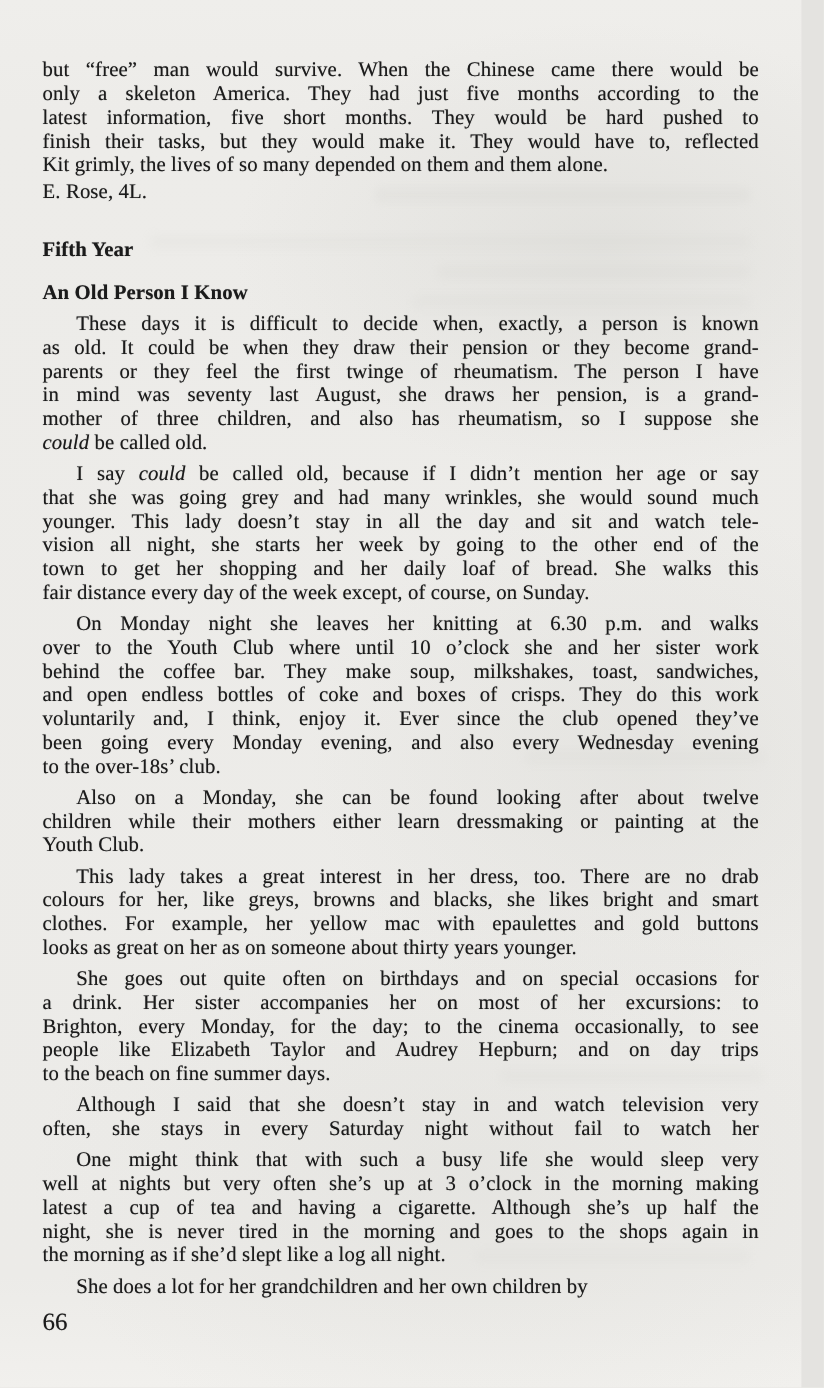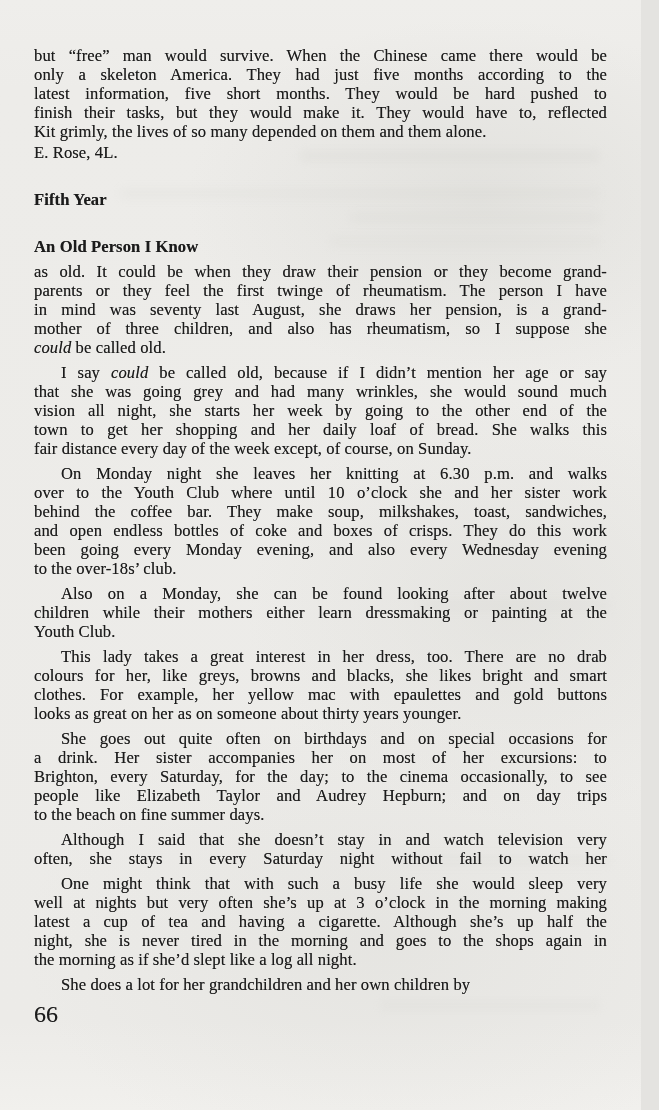--- a/index.html
+++ b/index.html
@@ -58,25 +58,25 @@
   .line.ind{ text-indent:27px; }
   .para{ margin-top:6px; }
   .para.first{ margin-top:0; }
   .attribution{
     text-align:left;
     margin-top:2px;
     padding-right:2px;
   }
   .heading{ font-weight:bold; }
   .h-year{ margin-top:28px; }
-  .h-title{ margin-top:28px; }
+  .h-title{ margin-top:15px; }
   .page-number{
     position:relative;
     margin:10px 0 0 34px;
-    font-size:24px;
+    font-size:20px;
     line-height:20px;
     text-shadow:0 0 .6px rgba(20,20,20,.5);
   }
 </style>
 </head>
 <body>
 
 <div class="page">
   <div class="artifact a1"></div>
   <div class="artifact a2"></div>
@@ -91,56 +91,59 @@
         <div class="line">but “free” man would survive.  When the Chinese came there would be</div>
         <div class="line">only a skeleton America.  They had just five months according to the</div>
         <div class="line">latest information, five short months.  They would be hard pushed to</div>
         <div class="line">finish their tasks, but they would make it.  They would have to, reflected</div>
         <div class="line last">Kit grimly, the lives of so many depended on them and them alone.</div>
       </div>
       <div class="attribution">E. Rose, 4L.</div>
       <div class="heading h-year">Fifth Year</div>
       <div class="heading h-title">An Old Person I Know</div>
       <div class="para">
+        <div class="line ind">These days it is difficult to decide when, exactly, a person is known</div>
         <div class="line">as old.  It could be when they draw their pension or they become grand-</div>
         <div class="line">parents or they feel the first twinge of rheumatism.  The person I have</div>
         <div class="line">in mind was seventy last August, she draws her pension, is a grand-</div>
         <div class="line">mother of three children, and also has rheumatism, so I suppose she</div>
         <div class="line last"><i>could</i> be called old.</div>
       </div>
       <div class="para">
         <div class="line ind">I say <i>could</i> be called old, because if I didn’t mention her age or say</div>
         <div class="line">that she was going grey and had many wrinkles, she would sound much</div>
+        <div class="line">younger.  This lady doesn’t stay in all the day and sit and watch tele-</div>
         <div class="line">vision all night, she starts her week by going to the other end of the</div>
         <div class="line">town to get her shopping and her daily loaf of bread.  She walks this</div>
         <div class="line last">fair distance every day of the week except, of course, on Sunday.</div>
       </div>
       <div class="para">
         <div class="line ind">On Monday night she leaves her knitting at 6.30 p.m. and walks</div>
         <div class="line">over to the Youth Club where until 10 o’clock she and her sister work</div>
         <div class="line">behind the coffee bar.  They make soup, milkshakes, toast, sandwiches,</div>
         <div class="line">and open endless bottles of coke and boxes of crisps.  They do this work</div>
+        <div class="line">voluntarily and, I think, enjoy it.  Ever since the club opened they’ve</div>
         <div class="line">been going every Monday evening, and also every Wednesday evening</div>
         <div class="line last">to the over-18s’ club.</div>
       </div>
       <div class="para">
         <div class="line ind">Also on a Monday, she can be found looking after about twelve</div>
         <div class="line">children while their mothers either learn dressmaking or painting at the</div>
         <div class="line last">Youth Club.</div>
       </div>
       <div class="para">
         <div class="line ind">This lady takes a great interest in her dress, too.  There are no drab</div>
         <div class="line">colours for her, like greys, browns and blacks, she likes bright and smart</div>
         <div class="line">clothes.  For example, her yellow mac with epaulettes and gold buttons</div>
         <div class="line last">looks as great on her as on someone about thirty years younger.</div>
       </div>
       <div class="para">
         <div class="line ind">She goes out quite often on birthdays and on special occasions for</div>
         <div class="line">a drink.  Her sister accompanies her on most of her excursions: to</div>
-        <div class="line">Brighton, every Saturday, for the day; to the cinema occasionally, to see</div>
+        <div class="line">Brighton, every Monday, for the day; to the cinema occasionally, to see</div>
         <div class="line">people like Elizabeth Taylor and Audrey Hepburn; and on day trips</div>
         <div class="line last">to the beach on fine summer days.</div>
       </div>
       <div class="para">
         <div class="line ind">Although I said that she doesn’t stay in and watch television very</div>
         <div class="line">often, she stays in every Saturday night without fail to watch her</div>
       </div>
       <div class="para">
         <div class="line ind">One might think that with such a busy life she would sleep very</div>
         <div class="line">well at nights but very often she’s up at 3 o’clock in the morning making</div>

